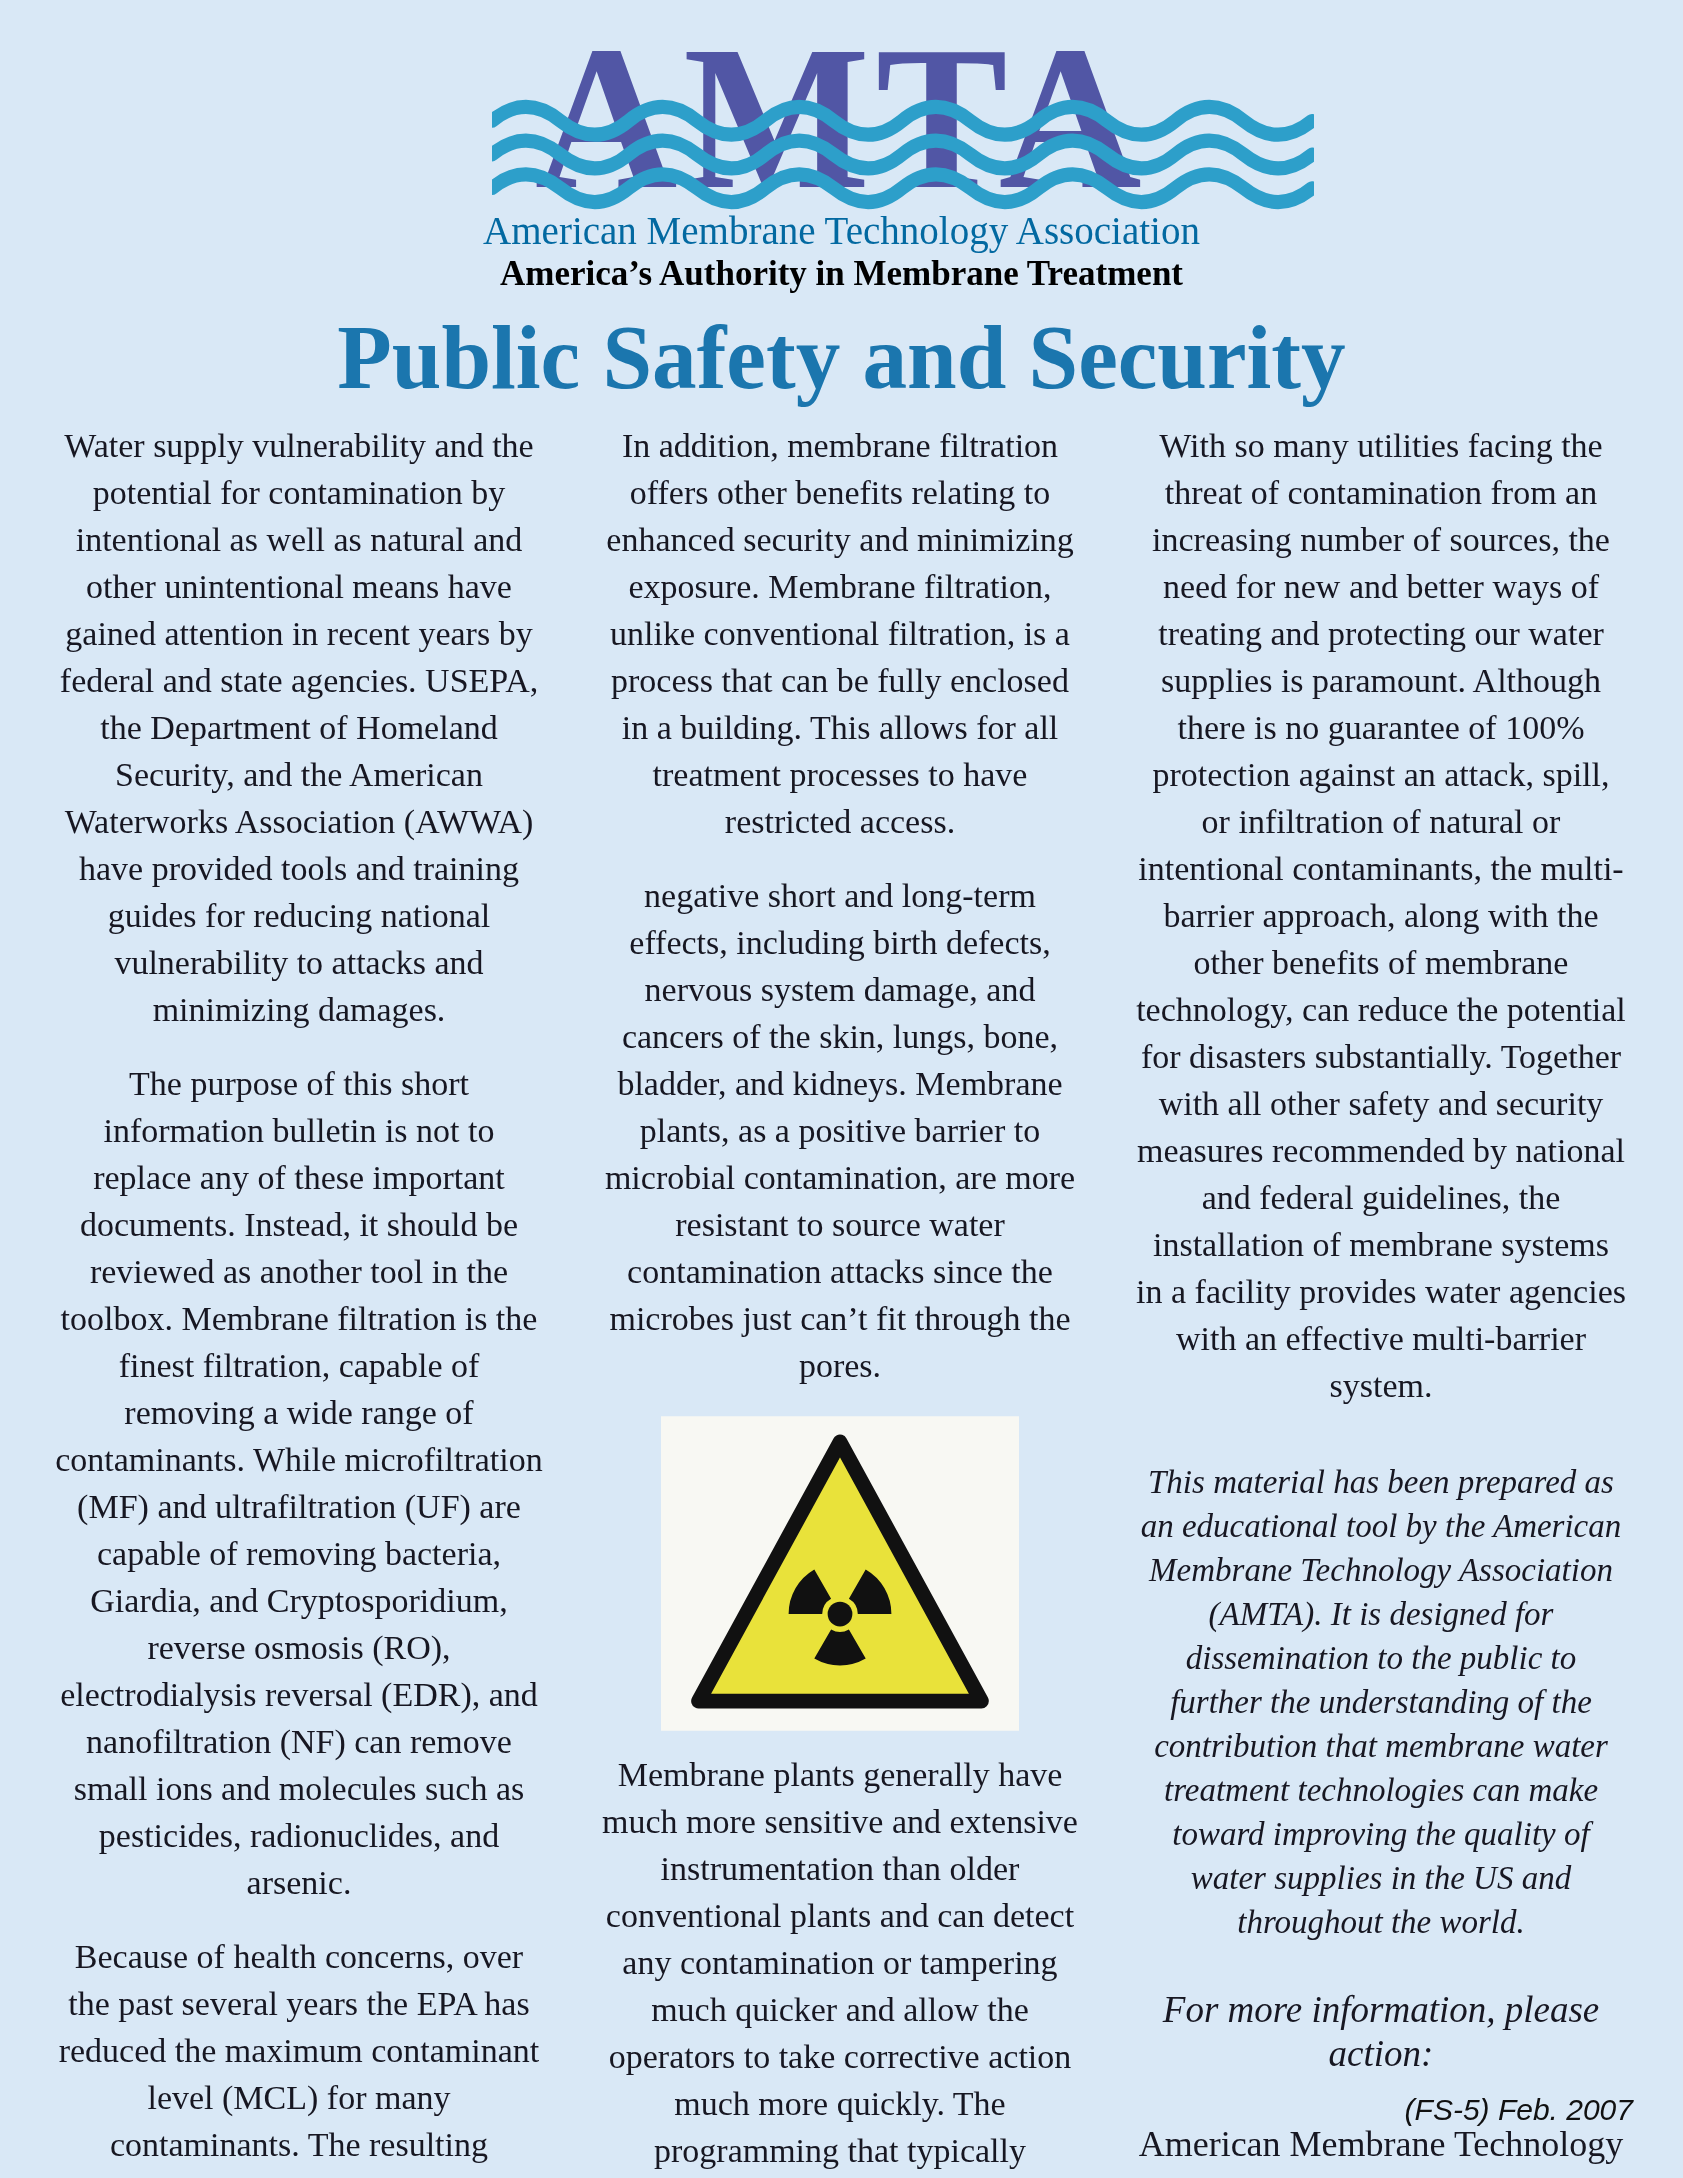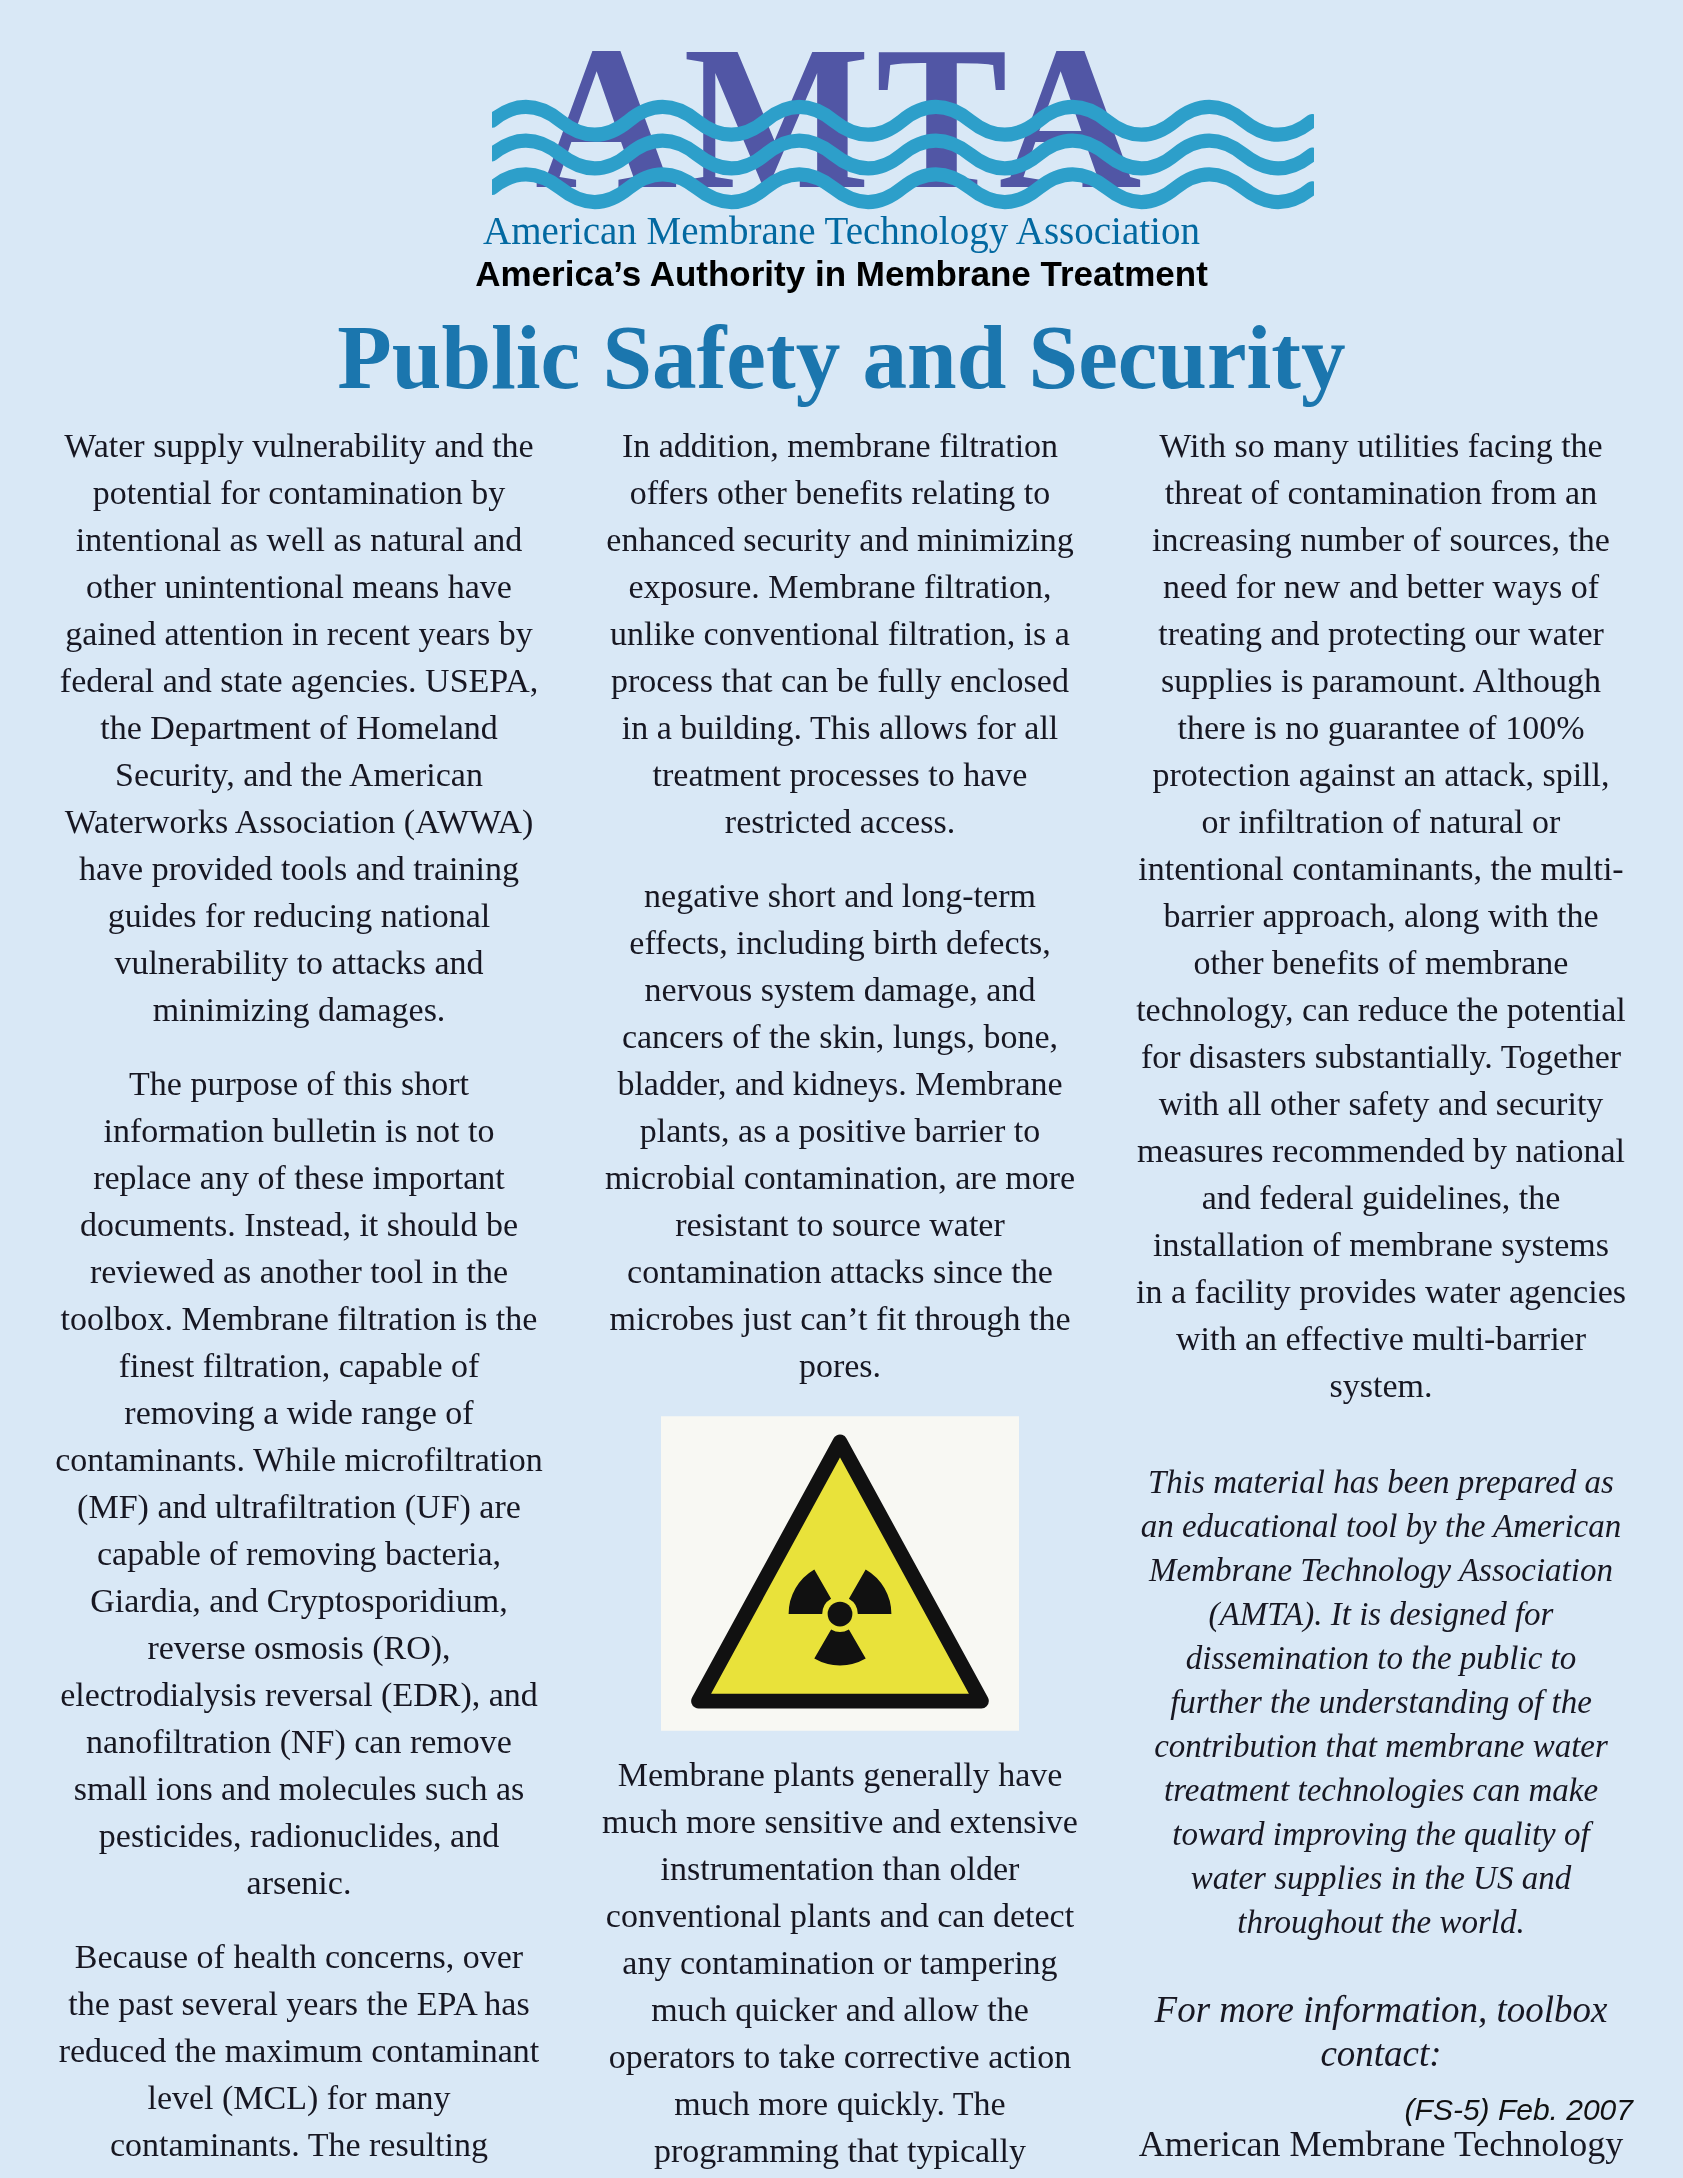--- a/index.html
+++ b/index.html
@@ -28,21 +28,21 @@
     position:absolute;left:-30px;top:65px;width:822px;height:111px;
     pointer-events:none;
   }
   .org-name{
     font-family:"Liberation Serif", serif;
     font-size:39px;line-height:44px;
     color:#0369a1;
     margin-top:6px;
   }
   .tagline{
-    font-family:Liberation Sans, sans-serif;
+    font-family:Liberation Serif, serif;
     font-weight:bold;
     font-size:35px;line-height:42px;
     color:#000;
   }
   
   .doc-title{
     text-align:center;
     font-family:"Liberation Serif", serif;
     font-weight:bold;
     font-size:91px;line-height:97px;
@@ -138,21 +138,21 @@
         </svg>
       </div>
 
       <p>Membrane plants generally have much more sensitive and extensive instrumentation than older conventional plants and can detect any contamination or tampering much quicker and allow the operators to take corrective action much more quickly.  The programming that typically accompanies membrane filtration also allows for remote operation of the plant enabling the system to shut itself down on its own or an operator to shut the plant down even if they are not on site.</p>
 
     </div>
 
     <div class="col">
       <p>With so many utilities facing the threat of contamination from an increasing number of sources, the need for new and better ways of treating and protecting our water supplies is paramount. Although there is no guarantee of 100% protection against an attack, spill, or infiltration of natural or intentional contaminants, the multi-barrier approach, along with the other benefits of membrane technology, can reduce the potential for disasters substantially. Together with all other safety and security measures recommended by national and federal guidelines, the installation of membrane systems in a facility provides water agencies with an effective multi-barrier system.</p>
       <p class="note">This material has been prepared as an educational tool by the American Membrane Technology Association (AMTA). It is designed for dissemination to the public to further the understanding of the contribution that membrane water treatment technologies can make toward improving the quality of water supplies in the US and throughout the world.</p>
-      <p class="contact-heading">For more information, toolbox contact:</p>
+      <p class="contact-heading">For more information, please action:</p>
 
       <div class="contact">
         <p>American Membrane Technology Association (AMTA)</p>
 
       </div>
 
     </div>
 
   </div>
 

